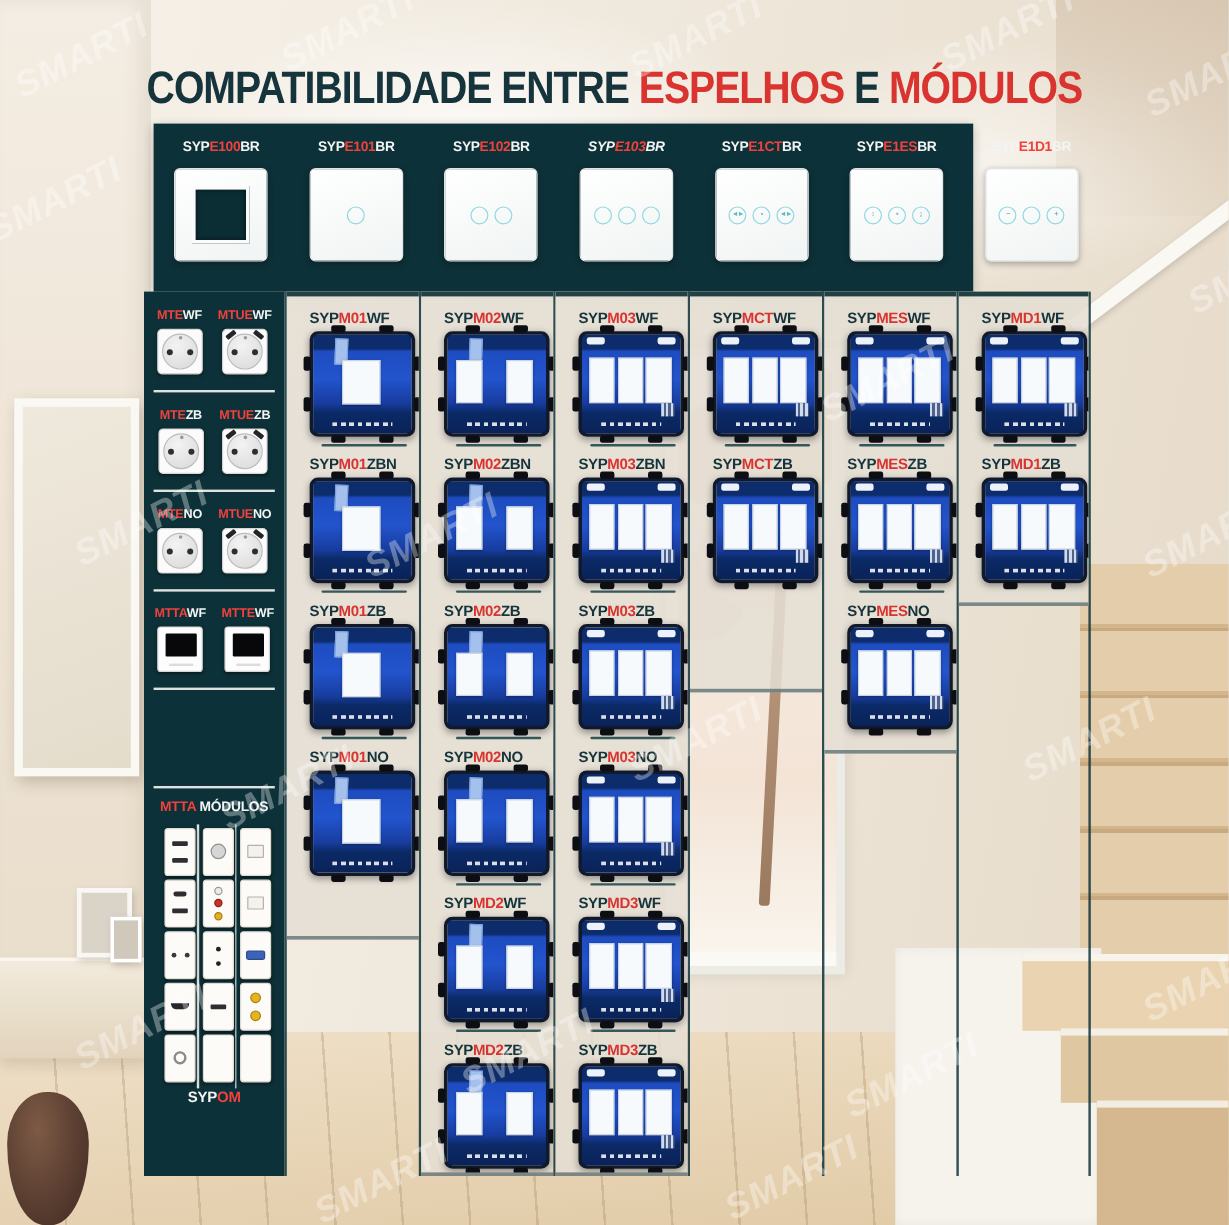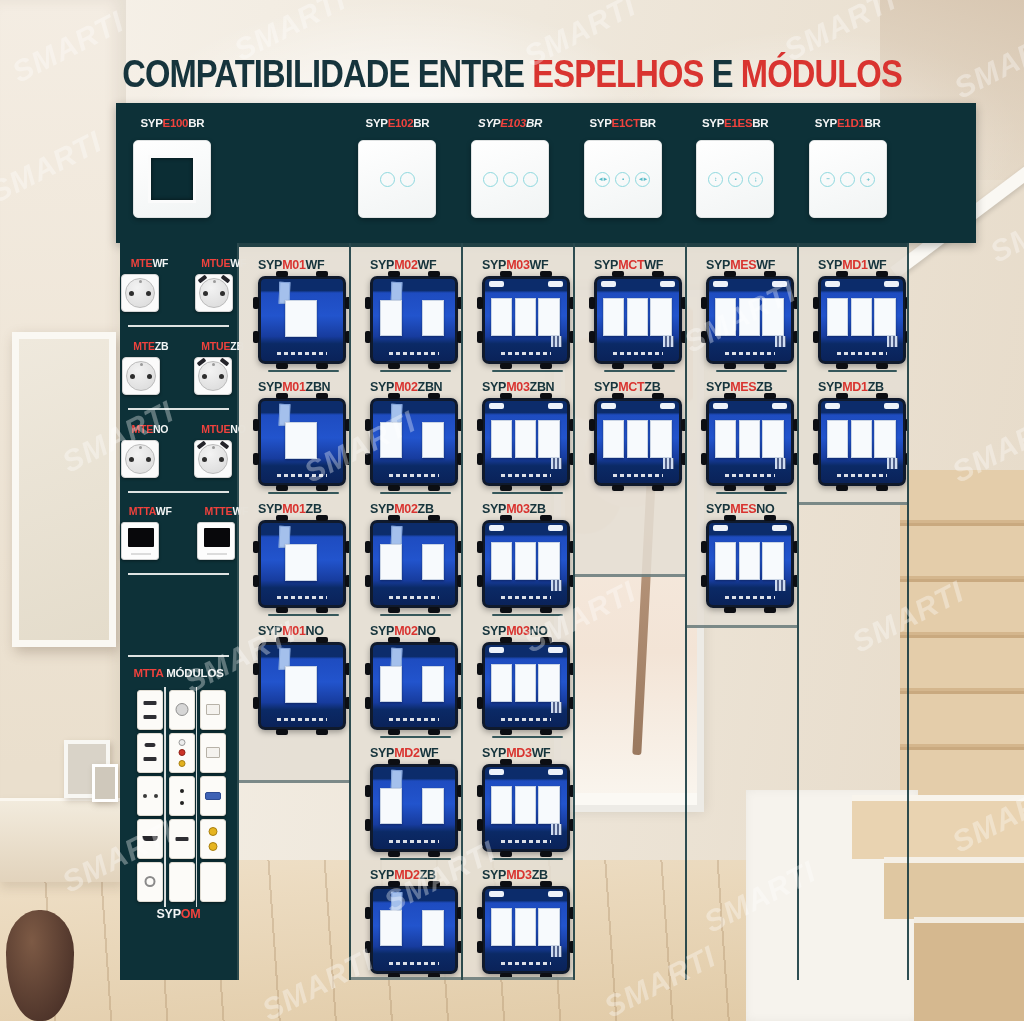--- a/index.html
+++ b/index.html
@@ -39,21 +39,21 @@
   .bg-step2{left:884px;top:857px;width:140px;height:62px;background:#dfc7a1;border-top:6px solid #f5f0e7;}
   .bg-step3{left:914px;top:917px;width:110px;height:104px;background:#d5b88f;border-top:6px solid #f2ece1;}
 
   
   .title{position:absolute;top:28px;left:0;width:100%;text-align:center;font-size:38px;font-weight:800;
     letter-spacing:-1px;transform:scaleX(.86);white-space:nowrap;}
   .t-dark{color:var(--text-dark);}
   .t-red{color:var(--red);}
 
   
-  .band{position:absolute;left:116px;top:103px;width:860px;height:140px;background:var(--teal);box-shadow:0 3px 9px rgba(20,20,20,.28);}
+  .band{position:absolute;left:128px;top:103px;width:683px;height:140px;background:var(--teal);box-shadow:0 3px 9px rgba(20,20,20,.28);}
   .panel{position:absolute;left:120px;top:243px;width:117px;height:737px;background:var(--teal);}
   .vline{position:absolute;top:243px;height:737px;width:2px;background:rgba(18,55,62,.88);}
   .colfill{position:absolute;top:243px;background:var(--colfill);border-top:4px solid rgba(17,52,58,.92);
     border-bottom:3px solid rgba(17,52,58,.5);padding-top:10px;display:flex;flex-direction:column;align-items:flex-start;overflow:hidden;padding-left:19px;}
 
   
   .lab{font-weight:bold;text-align:center;white-space:nowrap;letter-spacing:-.3px;}
   .plate-label{position:absolute;top:14px;left:0;right:0;font-size:11.5px;color:#f3f5f5;}
   .plate-label .lp-code{color:var(--redb);}
   .mod-label{flex:none;height:16px;line-height:16px;font-size:12.5px;color:var(--text-dark);}
@@ -87,21 +87,21 @@
   .cm-l{left:5%;top:3%;width:18%;height:7%;background:#edf2fa;border-radius:2px;}
   .cm-r{right:5%;top:3%;width:18%;height:7%;background:#edf2fa;border-radius:2px;}
   .qr{right:6%;bottom:17%;width:11px;height:11px;background:
       repeating-linear-gradient(90deg,#cfdcf0 0 2px,#51618a 2px 4px);}
   .btxt{left:20%;right:20%;bottom:7%;height:3px;background:repeating-linear-gradient(90deg,rgba(255,255,255,.85) 0 4px,rgba(255,255,255,0) 4px 7px);}
 
   
   .srow{position:absolute;left:0;width:100%;display:flex;justify-content:center;gap:13px;}
   .sgroup{display:flex;flex-direction:column;align-items:center;}
   .slab{font-size:10.5px;font-weight:bold;color:#f3f5f5;height:13px;line-height:13px;letter-spacing:-.2px;}
-  .slab .lp-code{color:var(--redb);margin-left:20px;}
+  .slab .lp-code{color:var(--redb);}
   .pdiv{position:absolute;left:8px;width:101px;height:1.5px;background:rgba(240,242,241,.92);}
   .pvline{position:absolute;width:1.5px;top:444px;height:220px;background:rgba(240,242,241,.92);}
   .sock{position:relative;margin-top:4px;width:38px;height:38px;background:#fbfbfb;border:1px solid #d6d6d6;border-radius:4px;box-shadow:0 1px 3px rgba(0,0,0,.4);}
   .sock div{position:absolute;}
   .sock .face{inset:3px;border-radius:50%;background:radial-gradient(circle at 40% 32%,#f3f3f3,#d8d8d8);border:1px solid #bcbcbc;}
   .sock .h1{left:7px;top:16px;width:5px;height:5px;background:#2e2e2e;border-radius:50%;}
   .sock .h2{right:7px;top:16px;width:5px;height:5px;background:#2e2e2e;border-radius:50%;}
   .sock .sc{left:17px;top:5px;width:3px;height:3px;background:#9a9a9a;border-radius:50%;}
   .sock.usb .u1{left:2px;top:2px;width:9px;height:4px;background:#24242a;border-radius:1px;transform:rotate(-38deg);}
   .sock.usb .u2{right:2px;top:2px;width:9px;height:4px;background:#24242a;border-radius:1px;transform:rotate(38deg);}
@@ -168,20 +168,26 @@
 
   <h1 class="title"><span class="t-dark">COMPATIBILIDADE ENTRE </span><span class="t-red">ESPELHOS</span><span class="t-dark"> E </span><span class="t-red">MÓDULOS</span></h1>
 
   <div class="band" id="band">
       <div class="plate-slot" style="left: 4.3px;">
         <div class="lab plate-label"><span class="lp-pre">SYP</span><span class="lp-code">E100</span><span class="lp-suf">BR</span></div>
         <div class="plate">
           <div class="hole"></div>
         </div>
       </div>
+      <div class="plate-slot" style="left: 116.87px;">
+        <div class="lab plate-label"><span class="lp-pre">SYP</span><span class="lp-code">E101</span><span class="lp-suf">BR</span></div>
+        <div class="plate">
+          <div class="circle"></div>
+        </div>
+      </div>
       <div class="plate-slot" style="left: 229.44px;">
         <div class="lab plate-label"><span class="lp-pre">SYP</span><span class="lp-code">E102</span><span class="lp-suf">BR</span></div>
         <div class="plate">
           <div class="circle"></div>
           <div class="circle"></div>
         </div>
       </div>
       <div class="plate-slot" style="left: 342.01px; font-style: italic;">
         <div class="lab plate-label"><span class="lp-pre">SYP</span><span class="lp-code">E103</span><span class="lp-suf">BR</span></div>
         <div class="plate">

